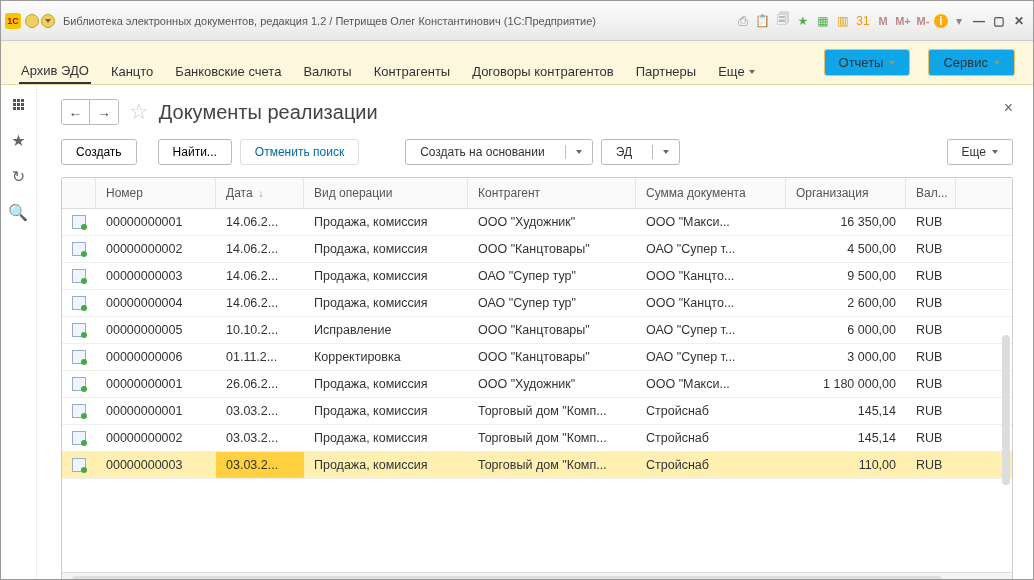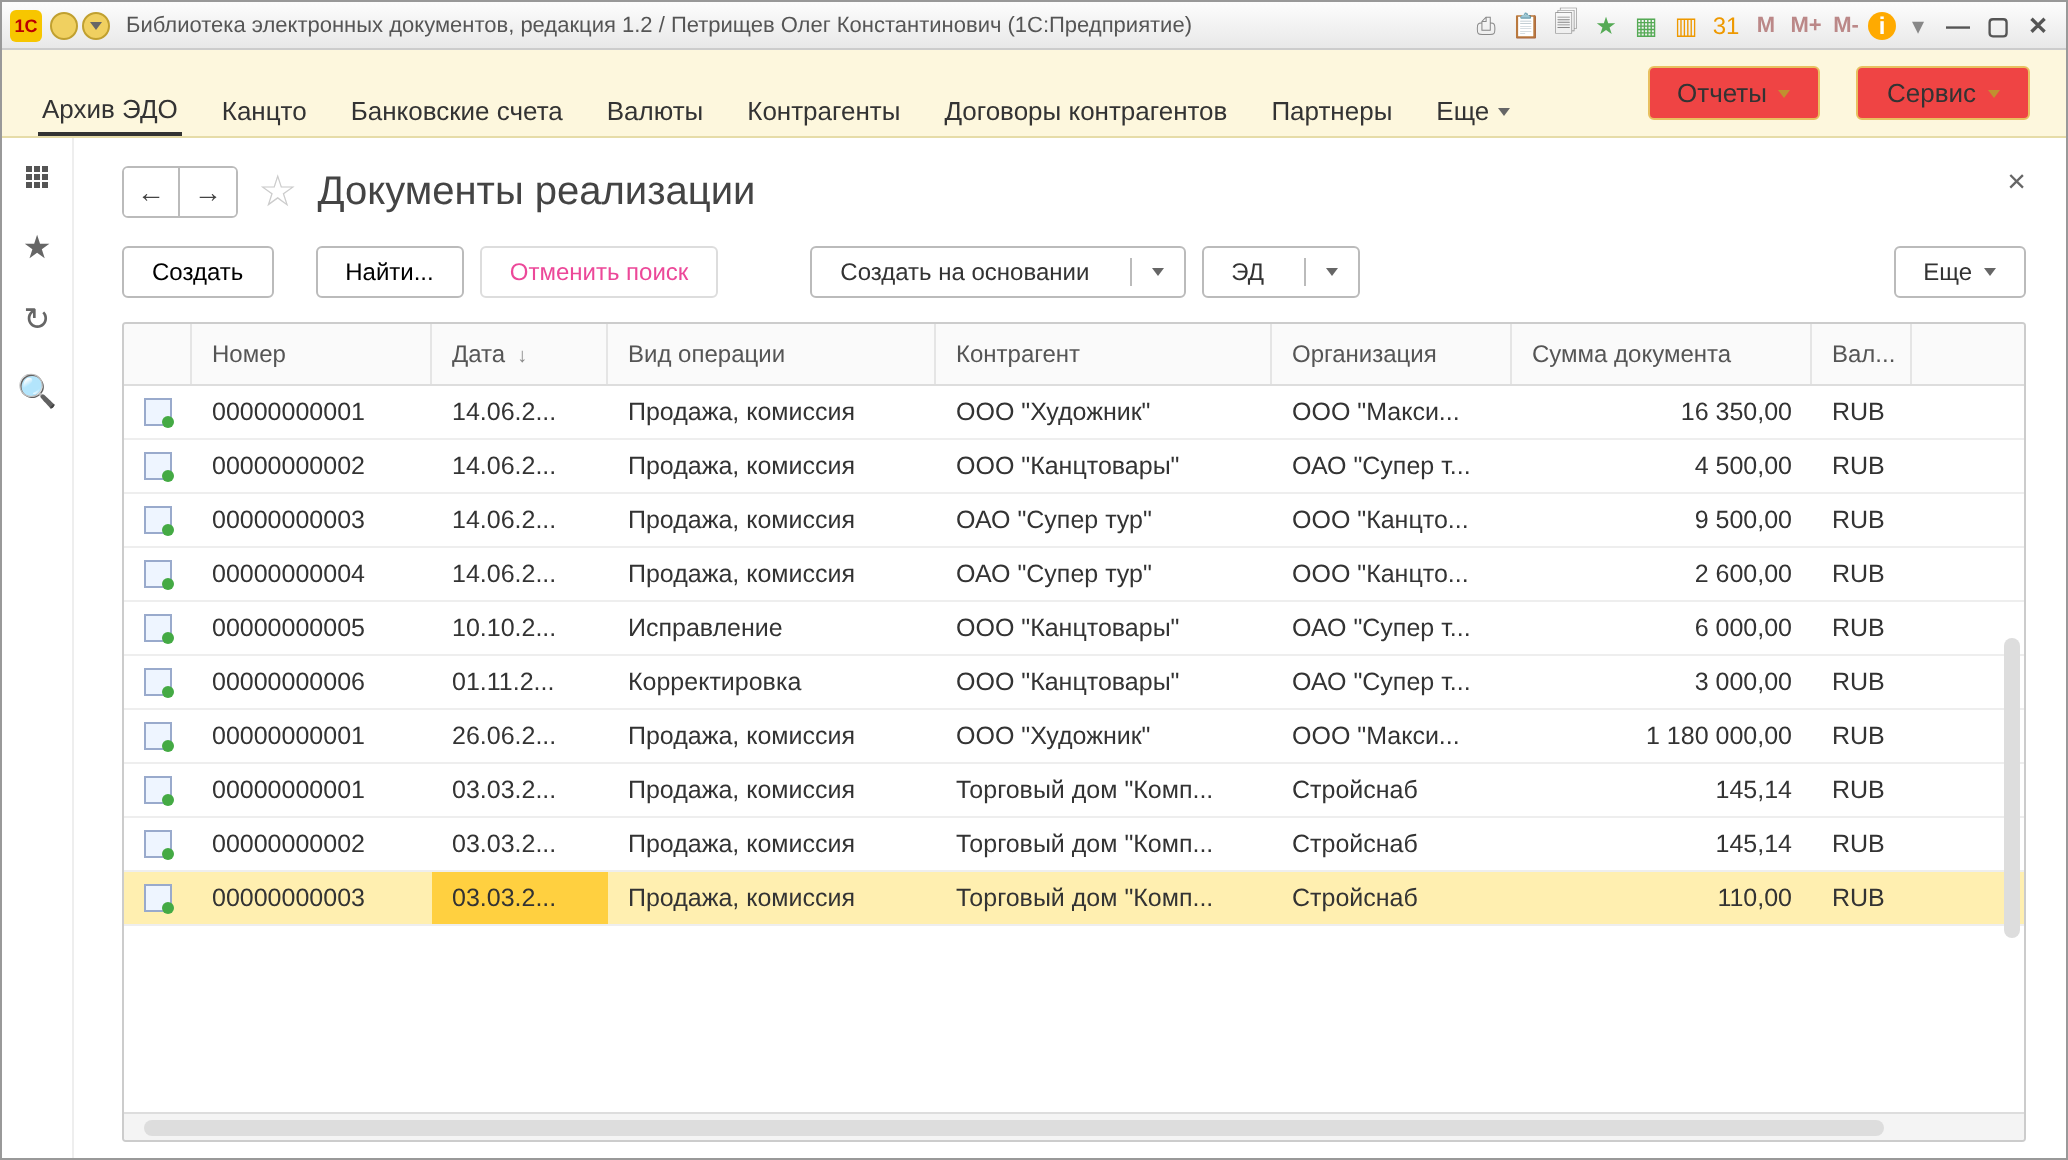--- a/index.html
+++ b/index.html
@@ -1,59 +1,59 @@
 <!DOCTYPE html>
 <html><head>
 <meta charset="utf-8">
 <style>
   * { box-sizing: border-box; margin: 0; padding: 0; }
   body { font-family: Arial, sans-serif; font-size: 12px; color: #333; background: #fff; width: 1034px; height: 580px; overflow: hidden; border: 1px solid #999; }
   
   
-  .titlebar { height: 24px; background: linear-gradient(#fdfdfd,#e8e8e8); display: flex; align-items: center; padding: 0 4px; border-bottom: 1px solid #ccc; font-size: 11px; color: #555; }
+  .titlebar { height: 40px; background: linear-gradient(#fdfdfd,#e8e8e8); display: flex; align-items: center; padding: 0 4px; border-bottom: 1px solid #ccc; font-size: 11px; color: #555; }
   .titlebar .logo { width: 16px; height:16px; background:#f7c600; border-radius:3px; display:flex; align-items:center; justify-content:center; font-size:9px; font-weight:bold; color:#b00; margin-right:4px;}
   .titlebar .circle { width:14px; height:14px; border-radius:50%; background:#f0d060; border:1px solid #c0a030; margin-right:2px; display:flex; align-items:center; justify-content:center;}
   .titlebar .circle.dn::after{content:"";border-top:4px solid #666;border-left:3px solid transparent;border-right:3px solid transparent;}
   .titlebar .title { flex: 0 0 auto; margin-left: 6px; }
   .titlebar .spacer { flex: 1; }
   .titlebar .ticon { width:18px; height:18px; margin:0 1px; display:flex; align-items:center; justify-content:center; font-size:12px; color:#888; cursor:pointer;}
   .titlebar .ticon.g{color:#5a5;}
   .titlebar .ticon.o{color:#e90;}
   .titlebar .ticon.m{color:#b88; font-weight:bold; font-size:11px;}
   .titlebar .ticon.i{background:#fa0;color:#fff;border-radius:50%;width:14px;height:14px;font-weight:bold;}
   .titlebar .ticon.win{color:#555;font-weight:bold;}
 
   
   .menubar { height: 44px; background: #fdf7dd; border-bottom: 1px solid #e6dca8; display:flex; align-items:center; padding: 0 18px; gap: 18px; font-size: 13px; color: #333;}
   .menubar .item { cursor:pointer; padding: 4px 2px; margin-top: 17px; }
   .menubar .item.active { border-bottom: 2px solid #333; font-weight: 500;}
   .menubar .item .caret::after{content:"";display:inline-block;margin-left:4px;border-top:4px solid #666;border-left:3px solid transparent;border-right:3px solid transparent;vertical-align:middle;}
   .menubar .spacer{flex:1;}
-  .menubar .btn { border:1px solid #e8c060; border-radius:3px; padding:5px 14px; background:#ef4444; cursor:pointer; display:flex; align-items:center; gap:6px;}
+  .menubar .btn { border:1px solid #e8c060; border-radius:3px; padding:5px 14px; background:#0ea5e9; cursor:pointer; display:flex; align-items:center; gap:6px;}
   .menubar .btn .caret{border-top:4px solid #c09030;border-left:3px solid transparent;border-right:3px solid transparent;}
 
   
   .body { display:flex; height: calc(580px - 24px - 44px); }
   .sidebar { width: 36px; background:#fff; border-right:1px solid #eee; display:flex; flex-direction:column; align-items:center; padding-top:10px; gap:18px;}
   .sidebar .sicon{width:18px;height:18px;display:flex;align-items:center;justify-content:center;color:#666;font-size:16px;cursor:pointer;}
   .grid3{display:grid;grid-template-columns:repeat(3,3px);grid-template-rows:repeat(3,3px);gap:1px;}
   .grid3 span{background:#555;}
 
   .main { flex:1; padding: 14px 20px 10px 24px; position:relative; display:flex; flex-direction:column;}
   .pagehead { display:flex; align-items:center; gap:10px; margin-bottom: 14px;}
   .navbtns{display:flex;border:1px solid #bbb;border-radius:3px;overflow:hidden;}
   .navbtns button{width:28px;height:24px;background:#fff;border:none;cursor:pointer;font-size:14px;color:#444;}
   .navbtns button:first-child{border-right:1px solid #bbb;}
   .star{font-size:22px;color:#ccc;cursor:pointer;}
   .pagetitle{font-size:20px;color:#444;}
   .closex{position:absolute;right:20px;top:14px;font-size:16px;color:#666;cursor:pointer;}
 
   .toolbar{display:flex;align-items:center;gap:8px;margin-bottom:12px;}
   .tbtn{border:1px solid #bbb;border-radius:3px;background:#fff;padding:5px 14px;font-size:12px;cursor:pointer;display:flex;align-items:center;gap:6px;min-height:26px;}
-  .tbtn.disabled{color:#ec4899;border-color:#ddd;cursor:default;}
+  .tbtn.disabled{color:#0369a1;border-color:#ddd;cursor:default;}
   .tbtn .caret{border-top:4px solid #666;border-left:3px solid transparent;border-right:3px solid transparent;}
   .tbtn.split{padding:0;}
   .tbtn.split .lbl{padding:5px 14px;text-align:right;}
   .tbtn.split .car{border-left:1px solid #bbb;padding:5px 10px;display:flex;align-items:center;}
   .toolbar .spacer{flex:1;}
 
   
   .tablewrap{flex:1;border:1px solid #ccc;border-radius:2px;overflow:hidden;display:flex;flex-direction:column;}
   .thead{display:flex;background:#fafafa;border-bottom:1px solid #ddd;font-size:12px;color:#555;}
   .th{padding:8px 10px;border-right:1px solid #e5e5e5;text-align:left;}
@@ -179,22 +179,22 @@
         </div>
     </div>
 
     <div class="tablewrap">
       <div class="thead">
         <div class="th col-ic"></div>
         <div class="th col-num">Номер</div>
         <div class="th col-date"><span>Дата</span><span class="sortarrow">↓</span></div>
         <div class="th col-op">Вид операции</div>
         <div class="th col-kon">Контрагент</div>
+        <div class="th col-sum" style="text-align:left">Сумма документа</div>
         <div class="th col-org">Организация</div>
-        <div class="th col-sum" style="text-align:left">Сумма документа</div>
         <div class="th col-cur">Вал...</div>
       </div>
       <div class="tbody" id="tbody">
         <div class="tr">
             <div class="td col-ic">
               <div class="docicon"></div>
             </div>
             <div class="td col-num">00000000001</div>
             <div class="td col-date date">14.06.2...</div>
             <div class="td col-op">Продажа, комиссия</div>

